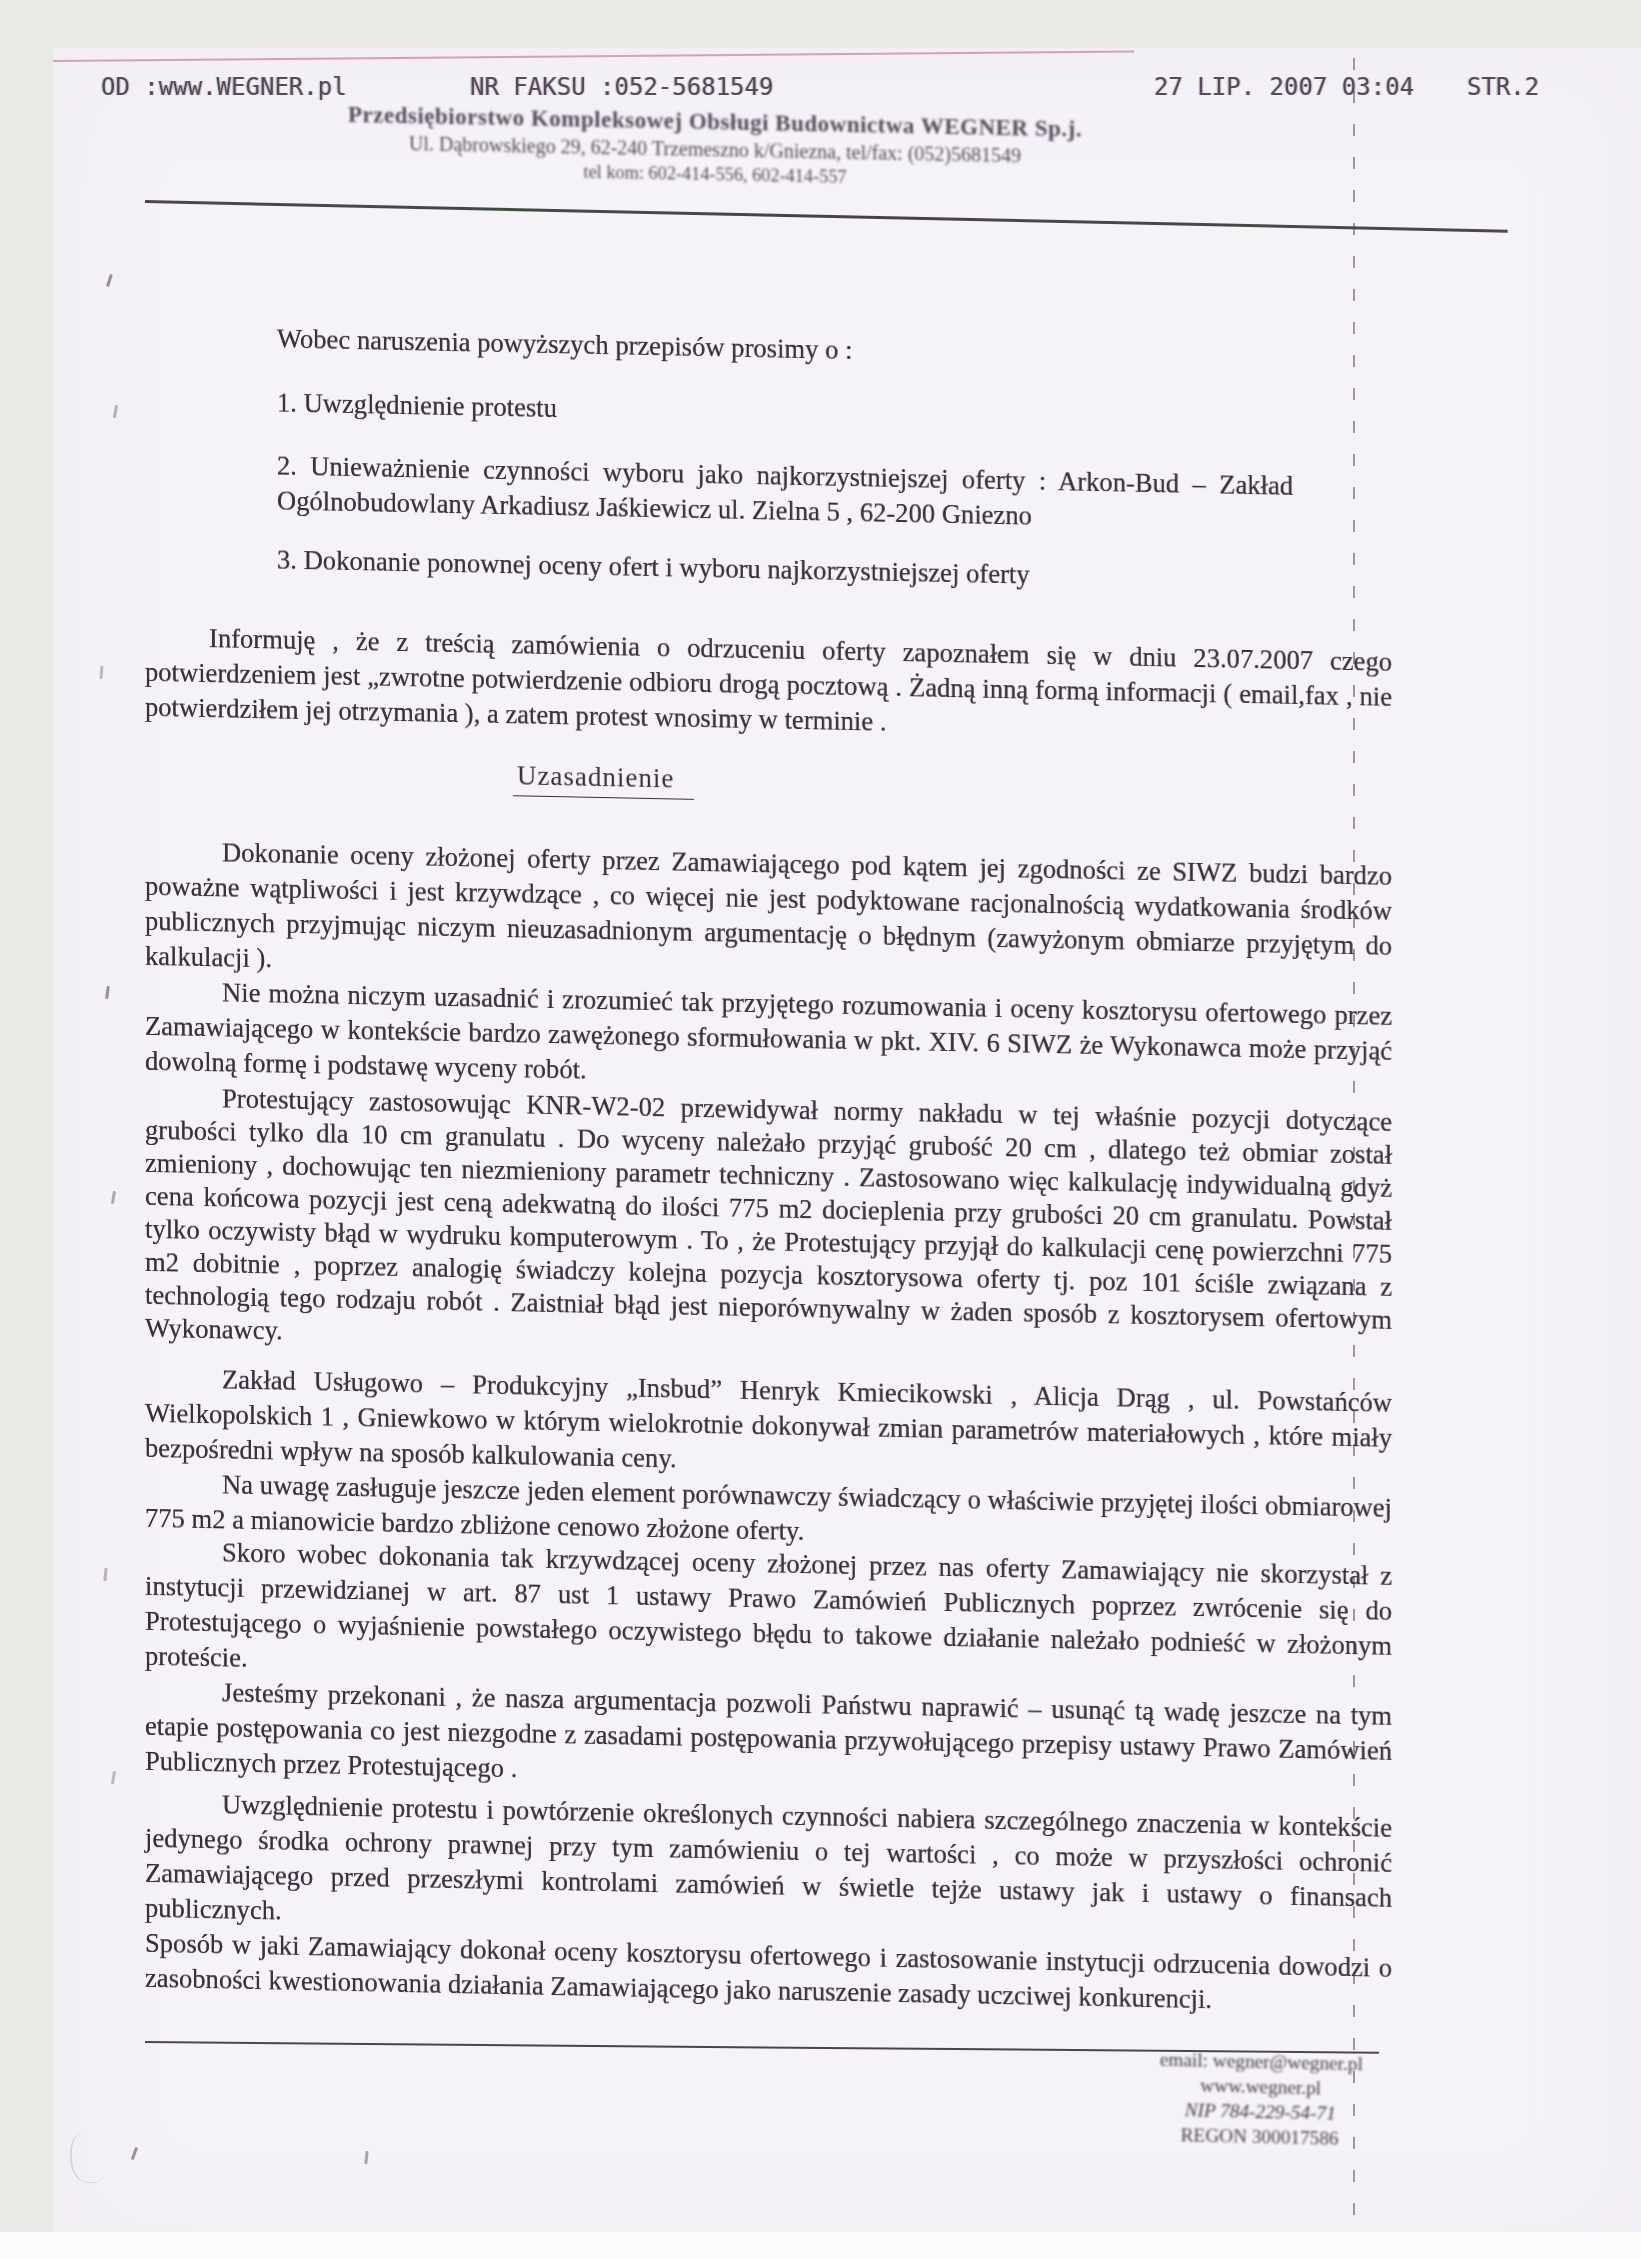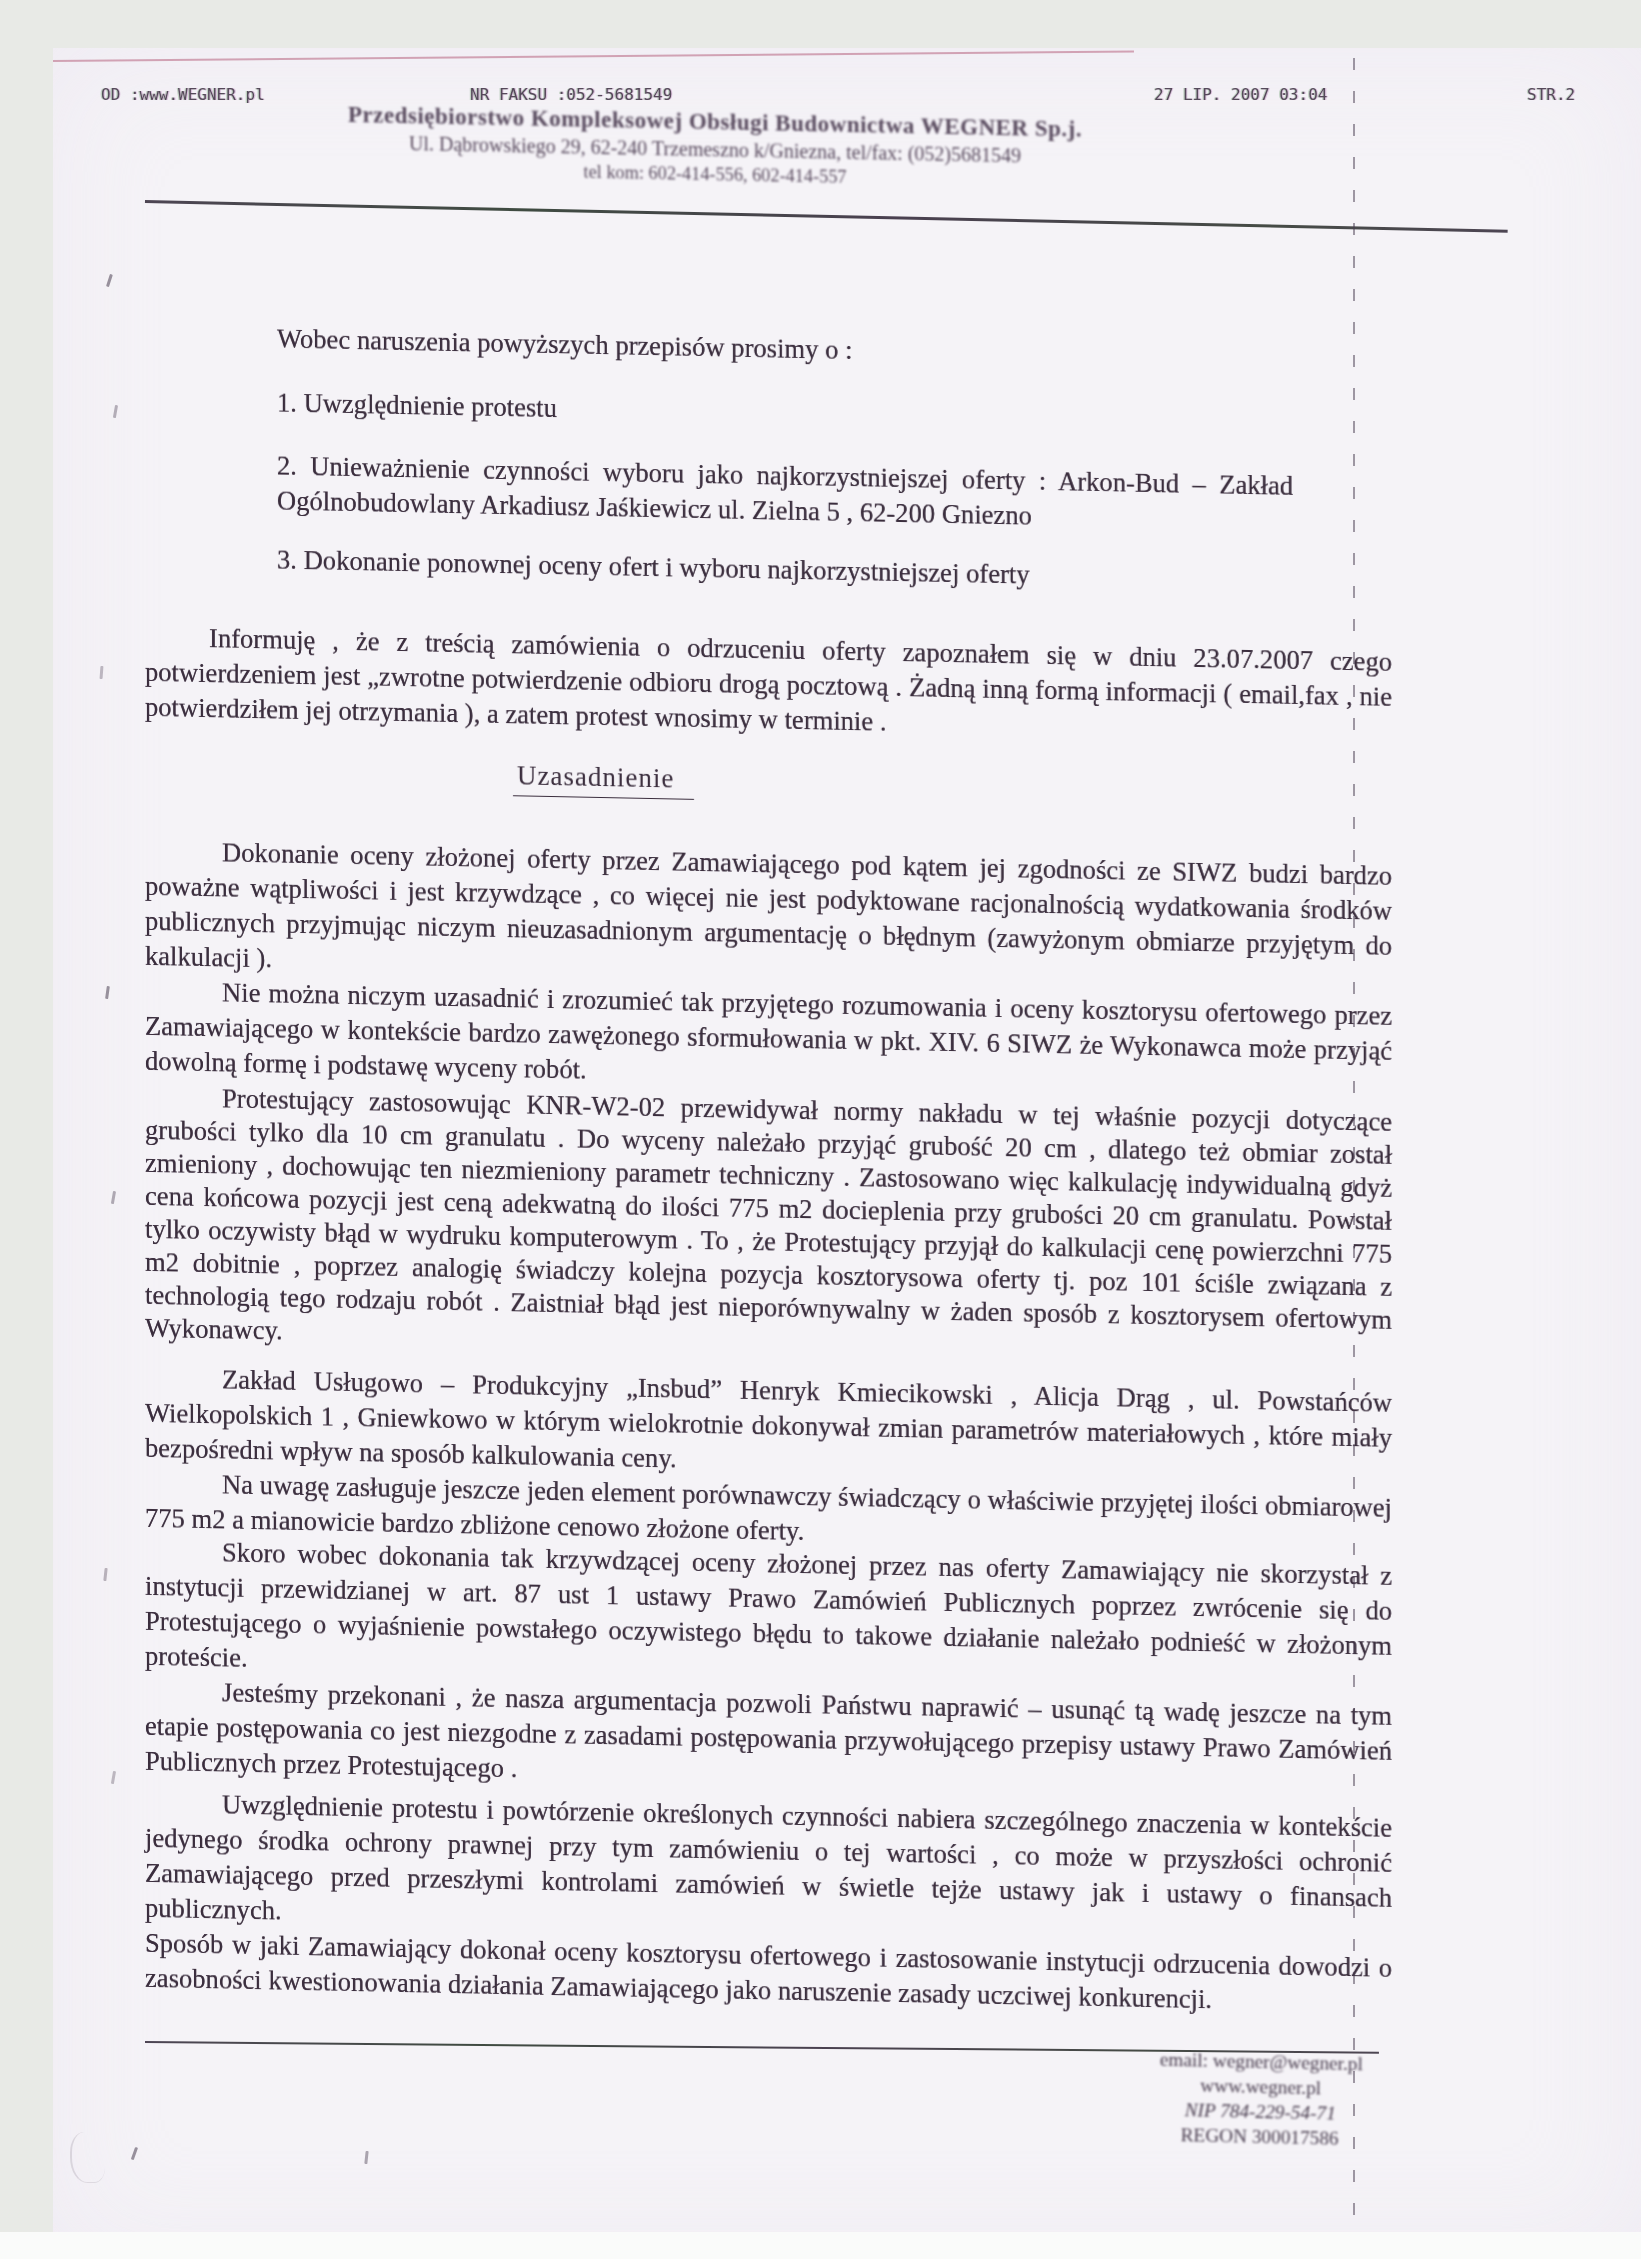--- a/index.html
+++ b/index.html
@@ -16,29 +16,28 @@
     background:#f5f3f7;
     box-shadow: inset 0 0 116px rgba(235,230,240,0.6);
   }
   .pink-edge {
     position:absolute; left:0; top:11.6px; width:1081px; height:1.9px;
     background:rgba(203,148,168,0.85);
     transform:rotate(-0.5deg); transform-origin:0 0;
   }
   
   .fax-header { position:absolute; left:0; top:25px; width:1588px; height:33px;
-    font-family:"DejaVu Sans Mono", monospace; font-size:16px; color:#55495a;
+    font-family:"DejaVu Sans Mono", monospace; font-size:24px; color:#55495a;
     text-shadow:1.2px 0 0 rgba(150,60,150,0.25), -1.2px 0 0 rgba(60,130,60,0.28);
-    margin-top:12px;
   }
   .fax-header span { position:absolute; white-space:nowrap; }
   .fh-from  { left:48px; }
   .fh-faxno { left:406px;padding-left:11px; }
   .fh-dt    { left:1101px; }
-  .fh-pg    { left:1474px; }
+  .fh-pg    { left:1414px; }
 
   
   .doc {
     position:absolute; left:0; top:0; width:1588px; height:2211px;
     transform:skewY(1.15deg); transform-origin:0 0;
     filter:blur(0.3px);
     color:#3a2d3d;
   }
   .letterhead {
     position:absolute; left:39px; top:46px; width:1246px;

